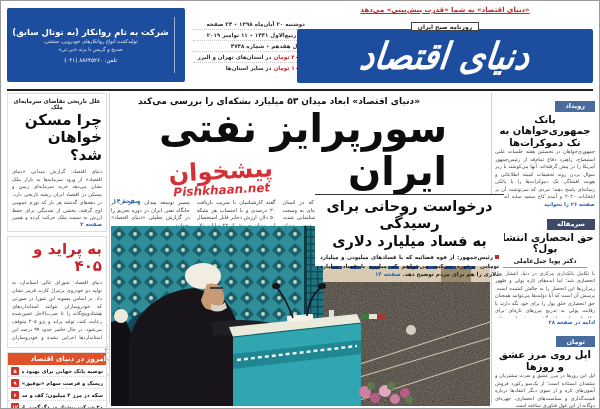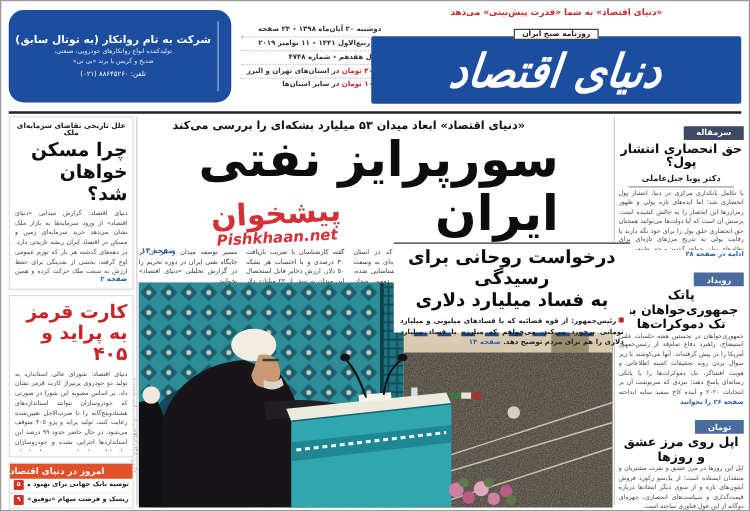--- a/index.html
+++ b/index.html
@@ -4,40 +4,40 @@
 <style>
   * { margin:0; padding:0; box-sizing:border-box; }
   html,body { background:#e8e8e8; }
   body { font-family:"DejaVu Sans", sans-serif; }
   .page { position:relative; width:600px; height:409px; background:#fff;
           border:1px solid #9a9a9a; overflow:hidden; margin:0 auto; direction:rtl; }
 
   
   .header { position:absolute; top:4px; right:6px; left:6px; height:82px; }
   .ad-box { position:absolute; left:0; top:3px; width:178px; height:74px;
-            background:#1d4d9e; border-radius:12px; color:#fff; display:flex;
+            background:#1d4d9e; border-radius:2px; color:#fff; display:flex;
             direction:ltr; align-items:center; padding:4px 5px; }
   .ad-text { flex:1; text-align:center; direction:rtl; }
   .ad-title { font-size:8.5px; font-weight:bold; line-height:1.3; }
   .ad-line { font-size:5px; line-height:1.5; color:#dfe7f5; }
   .ad-phone { font-size:5.5px; margin-top:4px; color:#fff; }
   .ad-sep { width:1px; height:56px; background:rgba(255,255,255,.55); margin:0 5px; }
   .ad-logo { width:52px; text-align:center; }
   .ad-logo-bt { font-size:24px; font-weight:bold; font-style:italic; line-height:1; letter-spacing:-2px; }
   .ad-logo-brand { font-size:8px; font-weight:bold; letter-spacing:.5px; }
   .ad-logo-tag { font-size:4px; color:#cdd9ee; margin-top:2px; }
 
   .dateline { position:absolute; left:186px; top:14px; width:112px; font-size:5.6px;
               font-weight:bold; color:#333; text-align:right; }
   .dateline .row { padding:2px 0; border-bottom:1px dotted #c5c5c5; white-space:nowrap; overflow:hidden; }
   .dateline .row:last-child { border-bottom:none; }
   .price { color:#cc2328; }
 
   .masthead { position:absolute; right:0; top:0; width:296px; height:82px; text-align:center; }
-  .slogan { font-size:7px; font-weight:bold; color:#c62828; margin-top:1px; }
+  .slogan { font-size:7px; font-weight:bold; color:#c62828; margin-top:1px;text-decoration:underline; }
   .subtitle-box { display:inline-block; border:1px solid #444; font-size:6px; font-weight:bold;
                   color:#222; padding:0 6px; margin-top:2px; background:#fff; position:relative; z-index:2; }
   .blue-banner { position:absolute; top:24px; right:0; left:0; height:54px; background:#1d4d9e;
                  border-radius:2px; display:flex; align-items:center; justify-content:center; }
   .paper-title { color:#fff; font-size:33px; font-weight:bold; font-style:italic;
                  transform:skewX(-7deg) scaleY(1.12); white-space:nowrap; letter-spacing:-1px; }
 
   .top-rule { position:absolute; top:88px; right:6px; left:6px; border-top:2px solid #222; }
 
   
@@ -77,21 +77,21 @@
   .block { border:1px solid #ddd; padding:4px 4px; margin-bottom:4px; background:#fff; }
   .blk-kicker { text-align:center; font-size:5.8px; font-weight:bold; color:#222; margin-bottom:2px; }
   .blk-title { font-size:15px; font-weight:bold; color:#0d0d0d; line-height:1.15; }
   .blk-title.red { color:#c8242a; }
   .blk-body { margin-top:4px; font-size:5px; line-height:1.55; color:#444; text-align:justify;
               overflow:hidden; }
   .blk-body.b1 { height:52px; } .blk-body.b2 { height:64px; }
   .blk-link { font-size:5.5px; font-weight:bold; color:#2e64b5; margin-top:1px; }
 
   .index-box { border:1px solid #ddd; background:#fff; }
-  .index-header { background:#e0512a; color:#fff; text-align:left; font-size:7px;
+  .index-header { background:#e0512a; color:#fff; text-align:right; font-size:7px;
                   font-weight:bold; padding:2px 0; }
   .index-row { display:flex; align-items:center; padding:1.5px 3px; border-bottom:1px dotted #d5d5d5; }
   .index-row:last-child { border-bottom:none; }
   .index-text { flex:1; font-size:5.3px; font-weight:bold; color:#222; text-align:right;
                 white-space:nowrap; overflow:hidden; }
   .index-badge { width:8px; height:8px; background:#d23227; color:#fff; font-size:5px;
                  font-weight:bold; display:flex; align-items:center; justify-content:center;
                  border-radius:1px; margin-right:3px; }
 
   
@@ -270,21 +270,20 @@
 
     <div class="block">
       <div class="blk-kicker">علل تاریخی تقاضای سرمایه‌ای ملک</div>
       <div class="blk-title">چرا مسکن</div>
       <div class="blk-title">خواهان شد؟</div>
       <div class="blk-body b1">دنیای اقتصاد: گزارش میدانی «دنیای اقتصاد» از ورود سرمایه‌ها به بازار ملک نشان می‌دهد خرید سرمایه‌ای زمین و مسکن در اقتصاد ایران ریشه تاریخی دارد. در دهه‌های گذشته هر بار که تورم عمومی اوج گرفته، بخشی از نقدینگی برای حفظ ارزش به سمت ملک حرکت کرده و همین موضوع مسکن را به پناهگاه سرمایه تبدیل کرده است.</div>
       <div class="blk-link">صفحه ۲</div>
     </div>
 
     <div class="block">
-      <div class="blk-title red">کارت قرمز</div>
       <div class="blk-title red">به پراید و ۴۰۵</div>
       <div class="blk-body b2">دنیای اقتصاد: شورای عالی استاندارد به تولید دو خودروی پرتیراژ کارت قرمز نشان داد. بر اساس مصوبه این شورا در صورتی که خودروسازان نتوانند استانداردهای هشتادوپنج‌گانه را تا ضرب‌الاجل تعیین‌شده رعایت کنند، تولید پراید و پژو ۴۰۵ متوقف می‌شود. در حال حاضر حدود ۹۹ درصد این استانداردها اجرایی نشده و خودروسازان برای ادامه تولید این دو محصول با مانع جدی روبه‌رو خواهند بود.</div>
     </div>
 
     <div class="index-box">
       <div class="index-header">امروز در دنیای اقتصاد</div>
       <div class="index-row">
           <div class="index-text">توصیه بانک جهانی برای بهبود محیط کسب‌وکار</div>
           <div class="index-badge">۵</div>
         </div>
@@ -300,35 +299,35 @@
           <div class="index-text">۲۰ شرکت پیشتاز در دگرگونی استراتژیک</div>
           <div class="index-badge">۱۲</div>
         </div>
 
     </div>
   </div>
 
   <div class="right-col">
 
     <div>
+      <span class="badge b1">رویداد</span>
+      <div class="sec-title">پاتک جمهوری‌خواهان به تک دموکرات‌ها</div>
+      <div class="sec-body s1">جمهوری‌خواهان در نخستین هفته جلسات علنی استیضاح، راهبرد دفاع تمام‌قد از رئیس‌جمهور آمریکا را در پیش گرفته‌اند. آنها می‌کوشند با زیر سوال بردن روند تحقیقات کمیته اطلاعاتی و هویت افشاگر، تک دموکرات‌ها را با پاتکی رسانه‌ای پاسخ دهند؛ نبردی که سرنوشت آن بر انتخابات ۲۰۲۰ و آینده کاخ سفید سایه انداخته است.</div>
+      <div class="sec-link">صفحه ۲۶ را بخوانید</div>
+    </div>
+
+    <div>
       <span class="badge b0">سرمقاله</span>
       <div class="sec-title">حق انحصاری انتشار پول؟</div>
       <div class="sec-author">دکتر پویا جبل‌عاملی</div>
       <div class="sec-body s0">با تکامل بانکداری مرکزی در دنیا، انتشار پول انحصاری شد؛ اما ایده‌های تازه پولی و ظهور رمزارزها این انحصار را به چالش کشیده است. پرسش آن است که آیا دولت‌ها می‌توانند همچنان حق انحصاری خلق پول را برای خود نگه دارند یا رقابت پولی به تدریج مرزهای تازه‌ای برای نظام‌های پولی خواهد گشود و حق طبیعی خلق پول بازتعریف می‌شود؟</div>
       <div class="sec-link">ادامه در صفحه ۲۸</div>
     </div>
 
     <div>
-      <span class="badge b1">رویداد</span>
-      <div class="sec-title">پاتک جمهوری‌خواهان به تک دموکرات‌ها</div>
-      <div class="sec-body s1">جمهوری‌خواهان در نخستین هفته جلسات علنی استیضاح، راهبرد دفاع تمام‌قد از رئیس‌جمهور آمریکا را در پیش گرفته‌اند. آنها می‌کوشند با زیر سوال بردن روند تحقیقات کمیته اطلاعاتی و هویت افشاگر، تک دموکرات‌ها را با پاتکی رسانه‌ای پاسخ دهند؛ نبردی که سرنوشت آن بر انتخابات ۲۰۲۰ و آینده کاخ سفید سایه انداخته است.</div>
-      <div class="sec-link">صفحه ۲۶ را بخوانید</div>
-    </div>
-
-    <div>
       <span class="badge b2">تومان</span>
       <div class="sec-title">اپل روی مرز عشق و روزها</div>
       <div class="sec-body s2">اپل این روزها در مرز عشق و نفرت مشتریان و منتقدان ایستاده است؛ از یک‌سو رکورد فروش آیفون‌های تازه و از سوی دیگر انتقادها درباره قیمت‌گذاری و سیاست‌های انحصاری، چهره‌ای دوگانه از این غول فناوری ساخته است.</div>
       
     </div>
 
   </div>
 
 </div>
 

